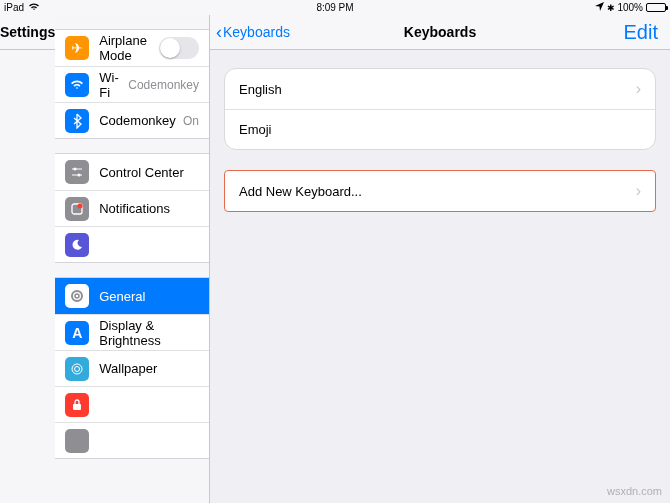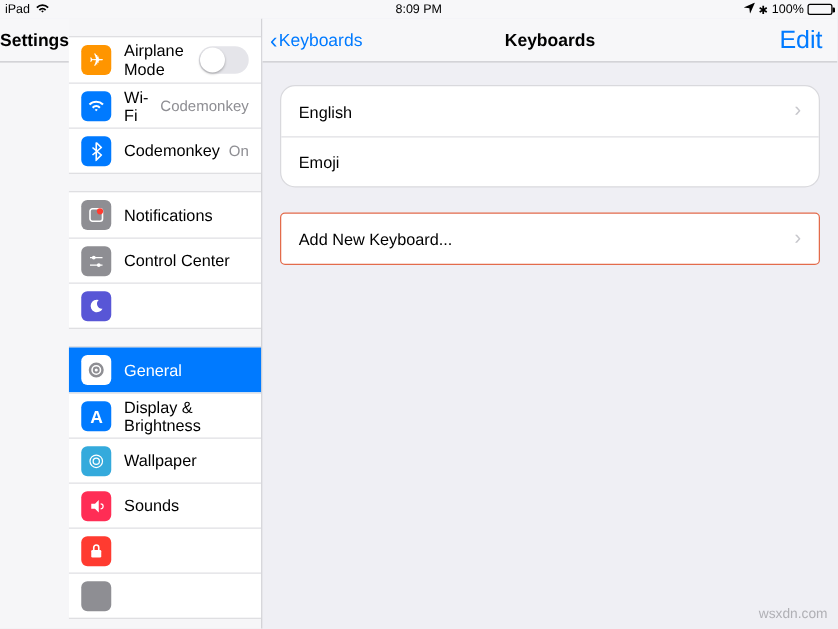--- a/index.html
+++ b/index.html
@@ -113,38 +113,38 @@
                 <path d="M5 1 L5 15 L9 11 L2 5 M5 1 L9 5 L2 11" stroke="#fff" stroke-width="1.3" fill="none"></path>
               </svg>
           </span>
           <span class="label">Codemonkey</span>
           <span class="detail">On</span>
         </div>
       </div>
 
       <div class="group">
         <div class="row">
-          <span class="icon ic-notif">
-            <svg width="14" height="14" viewBox="0 0 14 14">
-                <rect x="2" y="2" width="10" height="10" rx="2" fill="none" stroke="#fff" stroke-width="1.3"></rect>
-                <circle cx="10" cy="4" r="2.5" fill="#ff3b30"></circle>
-              </svg>
-          </span>
-          <span class="label">Notifications</span>
-        </div>
-        <div class="row">
           <span class="icon ic-cc">
             <svg width="14" height="14" viewBox="0 0 14 14">
                 <circle cx="5" cy="4" r="1.5" fill="#fff"></circle>
                 <line x1="2" y1="4" x2="12" y2="4" stroke="#fff"></line>
                 <circle cx="9" cy="10" r="1.5" fill="#fff"></circle>
                 <line x1="2" y1="10" x2="12" y2="10" stroke="#fff"></line>
               </svg>
           </span>
           <span class="label">Control Center</span>
+        </div>
+        <div class="row">
+          <span class="icon ic-notif">
+            <svg width="14" height="14" viewBox="0 0 14 14">
+                <rect x="2" y="2" width="10" height="10" rx="2" fill="none" stroke="#fff" stroke-width="1.3"></rect>
+                <circle cx="10" cy="4" r="2.5" fill="#ff3b30"></circle>
+              </svg>
+          </span>
+          <span class="label">Notifications</span>
         </div>
         <div class="row">
           <span class="icon ic-dnd">
             <svg width="14" height="14" viewBox="0 0 14 14">
                 <path d="M9 2 A5 5 0 1 0 12 9 A4 4 0 0 1 9 2 Z" fill="#fff"></path>
               </svg>
           </span>
         </div>
       </div>
 
@@ -165,29 +165,20 @@
         <div class="row">
           <span class="icon ic-wallpaper">
             <svg width="14" height="14" viewBox="0 0 14 14">
                 <circle cx="7" cy="7" r="5" fill="none" stroke="#fff" stroke-width="1"></circle>
                 <circle cx="7" cy="7" r="2.5" fill="none" stroke="#fff" stroke-width="1"></circle>
               </svg>
           </span>
           <span class="label">Wallpaper</span>
         </div>
         <div class="row">
-          <span class="icon ic-sounds">
-            <svg width="14" height="14" viewBox="0 0 14 14">
-                <path d="M3 5 L6 5 L9 2 L9 12 L6 9 L3 9 Z" fill="#fff"></path>
-                <path d="M10.5 5 A2 2 0 0 1 10.5 9" stroke="#fff" fill="none"></path>
-              </svg>
-          </span>
-          <span class="label">Sounds</span>
-        </div>
-        <div class="row">
           <span class="icon ic-passcode">
             <svg width="14" height="14" viewBox="0 0 14 14">
                 <rect x="3" y="6" width="8" height="6" rx="1" fill="#fff"></rect>
                 <path d="M5 6 L5 4 A2 2 0 0 1 9 4 L9 6" stroke="#fff" fill="none" stroke-width="1.3"></path>
               </svg>
           </span>
         </div>
         <div class="row">
           <span class="icon ic-privacy">
             

